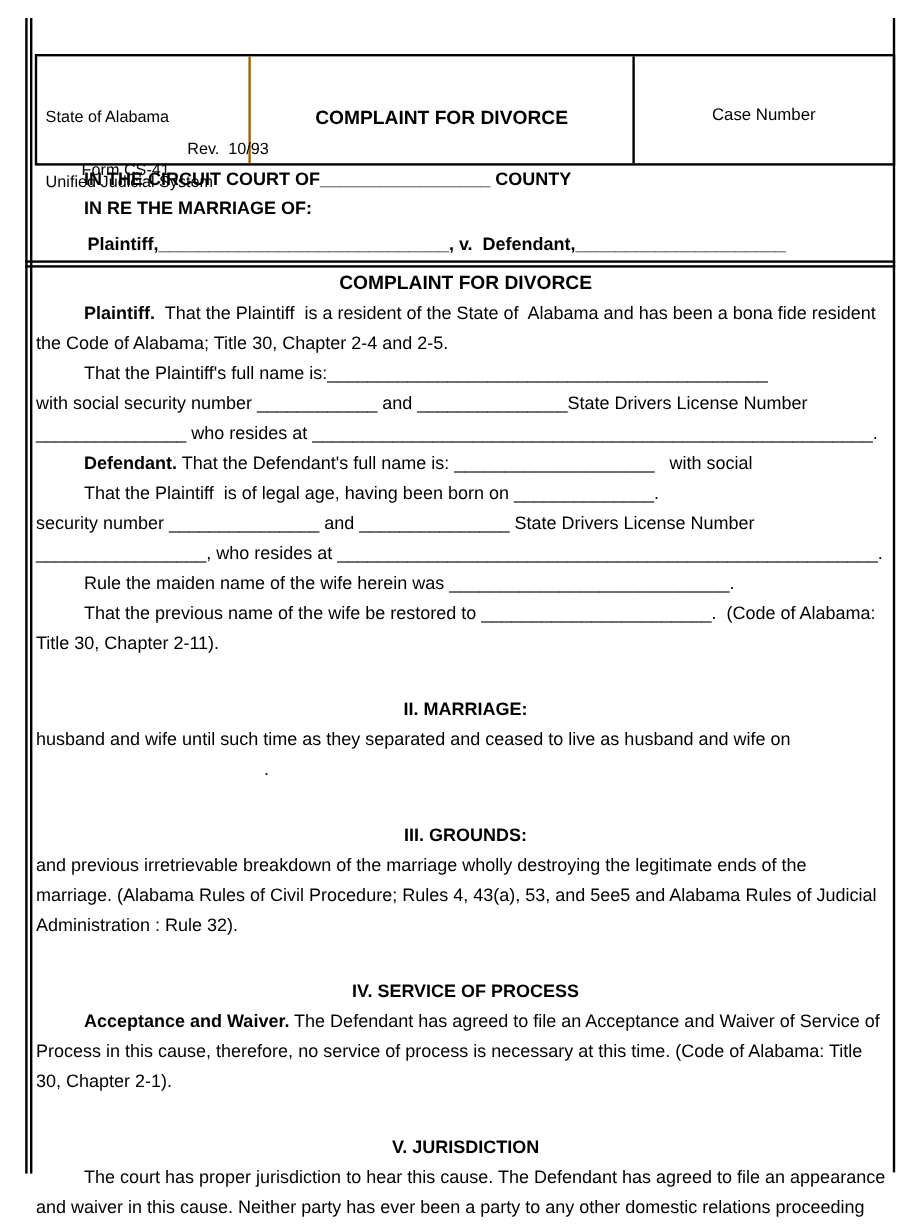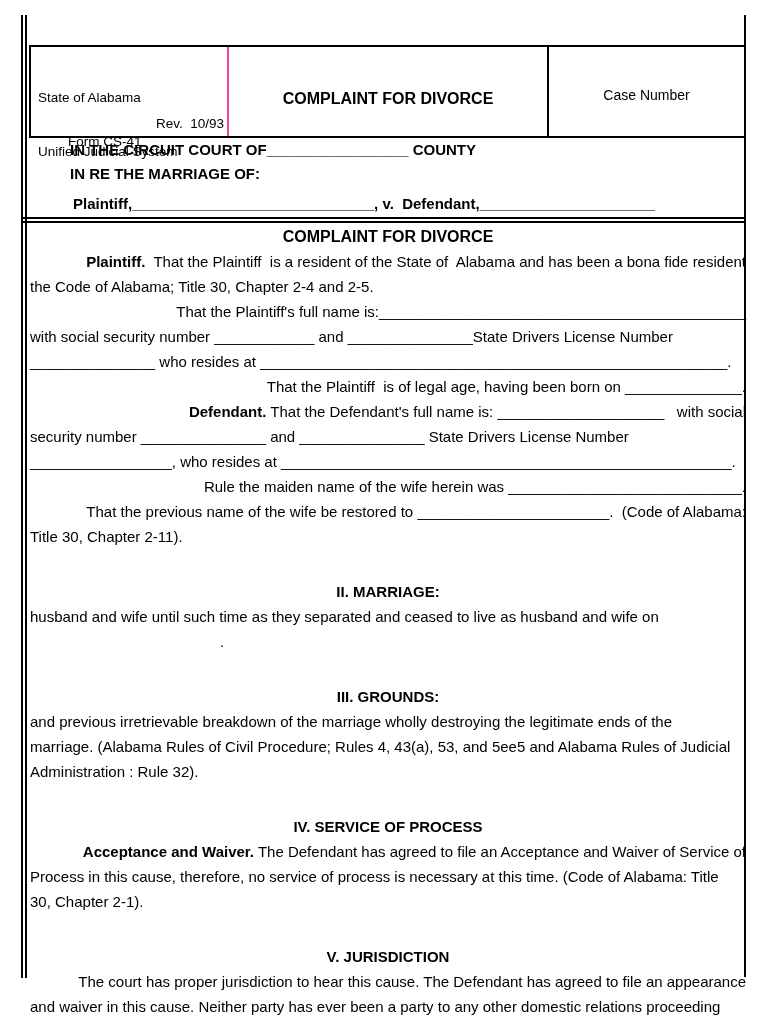--- a/index.html
+++ b/index.html
@@ -19,21 +19,21 @@
   .vline-right {
     position:absolute; left:744px; top:15px; width:2px; height:962px; background:#000;
   }
 
   
   .hdr {
     position:absolute; left:29px; top:45px; width:717px; height:93px;
     border:2px solid #000; box-sizing:border-box; display:flex;
   }
   .hdr .cell { box-sizing:border-box; white-space:pre; }
-  .c1 { width:198px; border-right:2px solid #ec4899; position:relative;
+  .c1 { width:178px; border-right:2px solid #a16207; position:relative;
         font-size:13.5px; line-height:18px; padding:6px 0 0 7px; }
   .c1 .hdr-bottom { position:absolute; left:7px; right:4px; bottom:5px; height:16px; }
   .c1 .rev { position:absolute; left:118px; top:0; }
   .c2 { width:320px; border-right:2px solid #000; text-align:center;
         font-weight:bold; font-size:16px; padding-top:7px; }
   .c3 { flex:1; text-align:center; font-size:14px; padding-top:8px; }
 
   
   .caption { position:absolute; left:30px; top:141px; width:716px;
              font-weight:bold; font-size:15px; white-space:pre; }
@@ -46,21 +46,21 @@
   .dhl {
     position:absolute; left:21px; top:217px; width:725px; height:2px;
     border-top:2px solid #000; border-bottom:2px solid #000;
   }
 
   
   .main { position:absolute; left:30px; top:225px; width:716px; font-size:15px; }
   .doc-title { height:24px; line-height:24px; text-align:center; font-weight:bold; font-size:16px; }
   .line { height:25px; line-height:25px; white-space:pre; }
   .heading { text-align:center; font-weight:bold;margin-top:30px; }
-  .ind { padding-left:40px;text-align:right; }
+  .ind { padding-left:40px; }
   .b { font-weight:bold; }
   .period-line { padding-left:190px; }
 </style>
 </head>
 <body>
 
 <div class="page">
 
   <div class="vline-left"></div>
   <div class="vline-right"></div>
@@ -91,22 +91,22 @@
   <div class="dhl"></div>
 
   <div class="main">
     <div class="doc-title">COMPLAINT FOR DIVORCE</div>
 
     <div class="line ind"><span class="b">Plaintiff.</span><span>  That the Plaintiff  is a resident of the State of  Alabama and has been a bona fide resident</span></div>
     <div class="line">the Code of Alabama; Title 30, Chapter 2-4 and 2-5.</div>
     <div class="line ind">That the Plaintiff's full name is:____________________________________________</div>
     <div class="line">with social security number ____________ and _______________State Drivers License Number</div>
     <div class="line">_______________ who resides at ________________________________________________________.</div>
+    <div class="line ind"><span class="b">Defendant.</span><span> That the Defendant's full name is: ____________________   with social</span></div>
     <div class="line ind">That the Plaintiff  is of legal age, having been born on ______________.</div>
-    <div class="line ind"><span class="b">Defendant.</span><span> That the Defendant's full name is: ____________________   with social</span></div>
     <div class="line">security number _______________ and _______________ State Drivers License Number</div>
     <div class="line">_________________, who resides at ______________________________________________________.</div>
     <div class="line ind">Rule the maiden name of the wife herein was ____________________________.</div>
     <div class="line ind">That the previous name of the wife be restored to _______________________.  (Code of Alabama:</div>
     <div class="line">Title 30, Chapter 2-11).</div>
 
     <div class="line heading">II. MARRIAGE:</div>
     <div class="line">husband and wife until such time as they separated and ceased to live as husband and wife on</div>
     <div class="line period-line">.</div>
 

